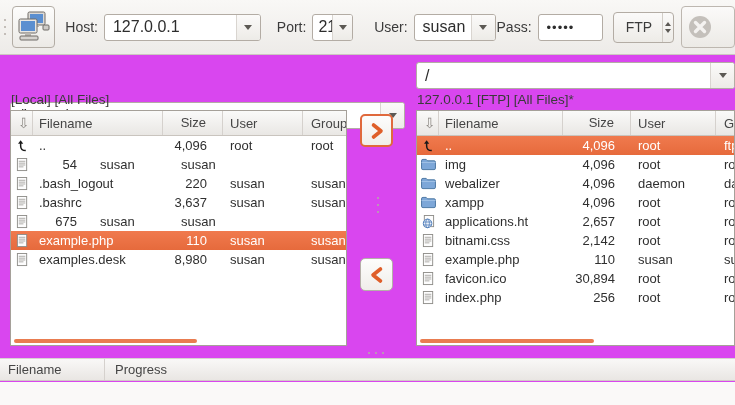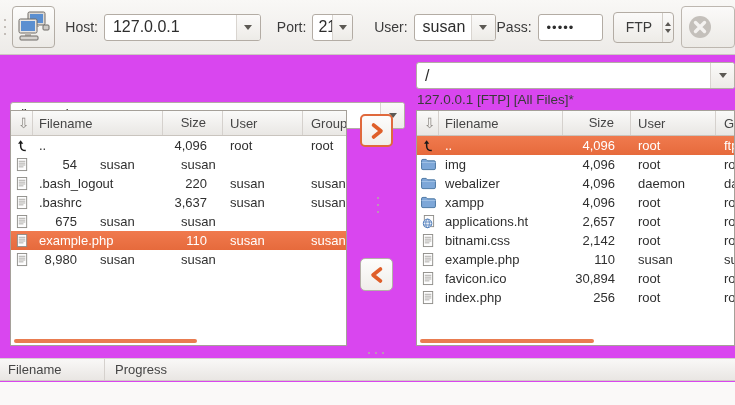--- a/index.html
+++ b/index.html
@@ -194,20 +194,21 @@
       </span>
     </div>
   </div>
 
   <div class="combo pathcombo" id="path-left" style="margin-left:0">
     <span class="val">/home/susan</span>
     <span class="arrowbox">
         <span class="tri-down"></span>
       </span>
   </div>
+  <div class="caption" id="caption-left">[Local] [All Files]</div>
 
   <div class="listframe" id="list-left">
     <div class="lheader">
       <span class="cell c-icon">
           <span class="sort-glyph">⇩</span>
         </span>
       <span class="cell c-name">Filename</span>
       <span class="cell c-size" style="display:block;line-height:24px">Size</span>
       <span class="cell c-user">User</span>
       <span class="cell c-group">Group</span>
@@ -283,20 +284,21 @@
       <span class="cell c-user">susan</span>
       <span class="cell c-group">susan</span>
     </div>
     <div class="row">
       <span class="cell c-icon">
           <svg width="13" height="14" viewBox="0 0 14 15">
             <rect x="1.5" y="0.5" width="10" height="13" fill="#fdfdfd" stroke="#8f8d89"></rect>
             <path d="M3 3.5h7M3 5.5h7M3 7.5h7M3 9.5h5" stroke="#a9a7a3" fill="none"></path>
           </svg>
         </span>
+      <span class="cell c-name">examples.desk</span>
       <span class="cell c-size">8,980</span>
       <span class="cell c-user">susan</span>
       <span class="cell c-group">susan</span>
     </div>
 
     <span class="hthumb"></span>
   </div>
 
   <div class="xferbtn" id="btn-to-remote">
     <span>

